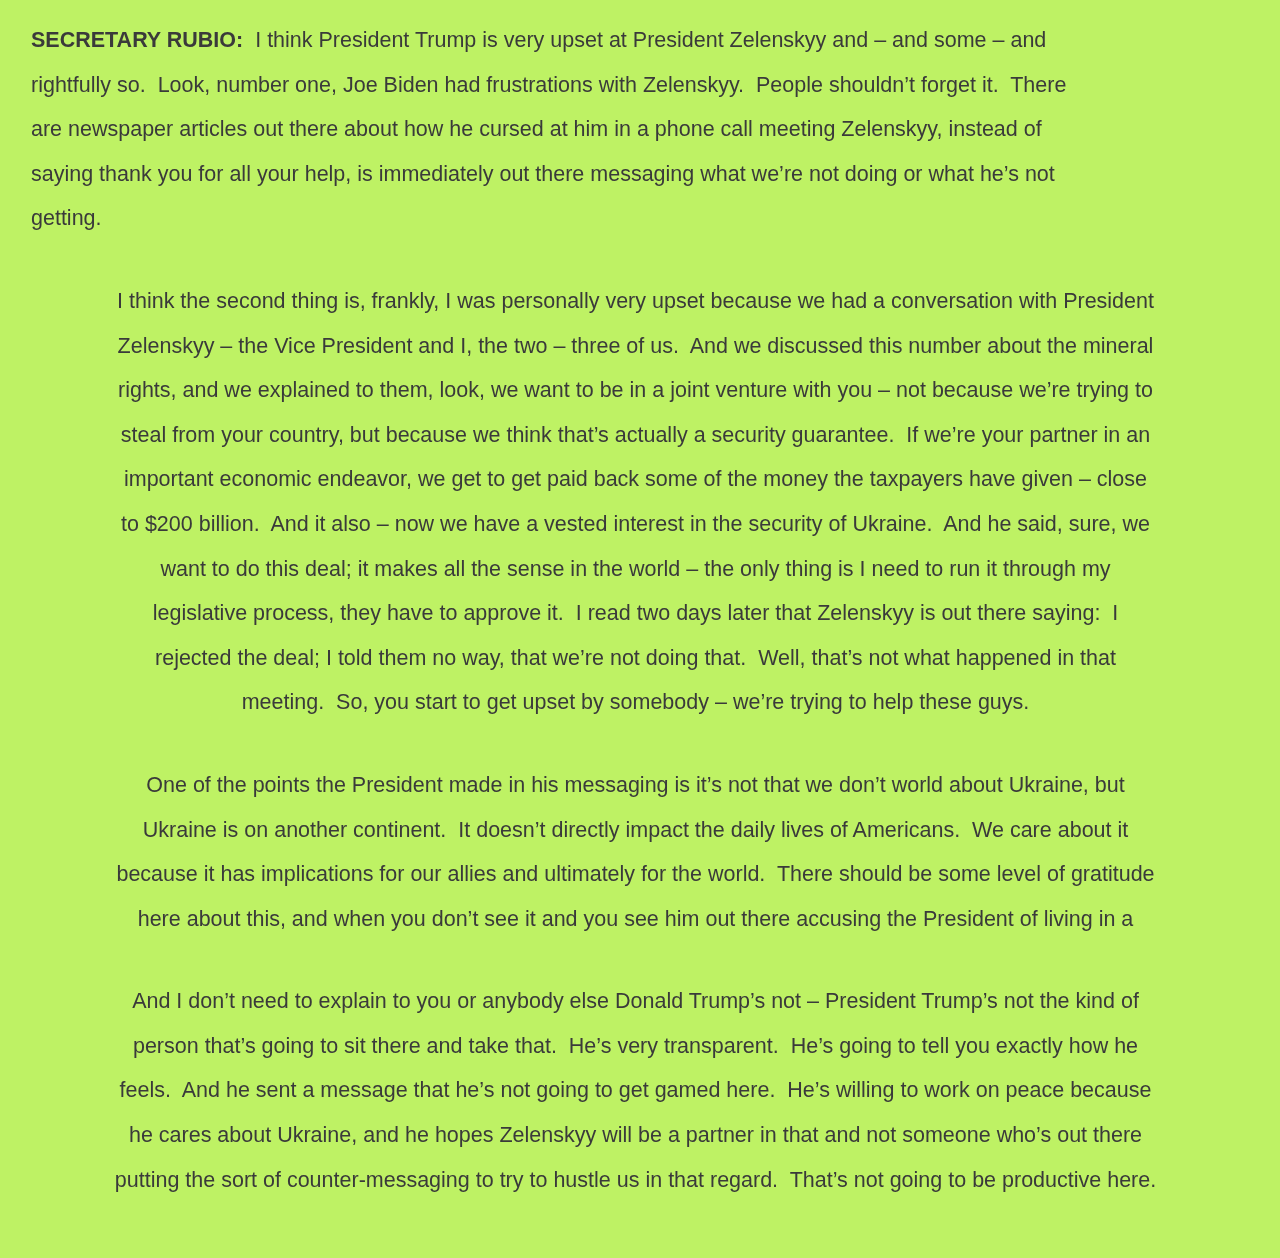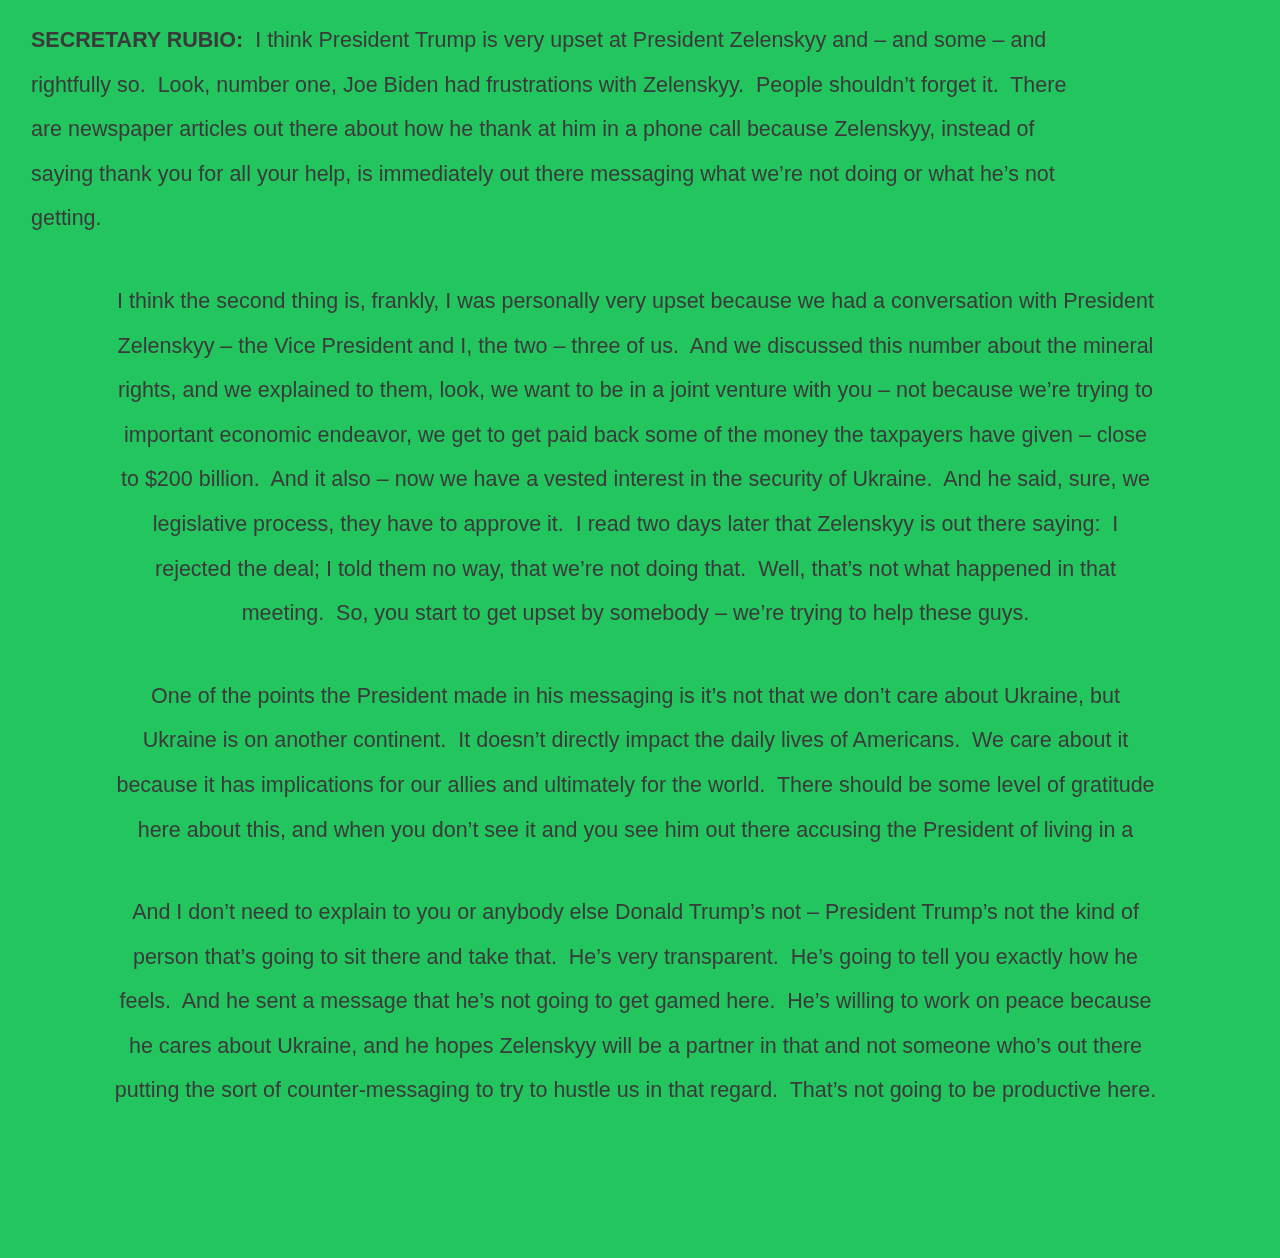--- a/index.html
+++ b/index.html
@@ -6,21 +6,21 @@
     margin: 0;
     padding: 0;
     background: #ffffff;
   }
   .page {
     position: relative;
     width: 1280px;
     height: 1258px;
     box-sizing: border-box;
     padding: 18px 40px 0 31px;
-    background: #22c55e;
+    background: #bef264;
     color: #3a3a3a;
     font-family: "Liberation Sans", "DejaVu Sans", sans-serif;
     overflow: hidden;
   }
   .para {
     margin: 0;
   }
   .para + .para {
     margin-top: 38px;
     text-align: center;
@@ -36,36 +36,38 @@
   }
 </style>
 </head>
 <body>
 
 <main class="page">
   <article id="transcript-root">
       <div class="para">
         <div class="line"><strong class="speaker">SECRETARY RUBIO:</strong><span>  I think President Trump is very upset at President Zelenskyy and – and some – and</span></div>
         <div class="line">rightfully so.  Look, number one, Joe Biden had frustrations with Zelenskyy.  People shouldn’t forget it.  There</div>
-        <div class="line">are newspaper articles out there about how he thank at him in a phone call because Zelenskyy, instead of</div>
+        <div class="line">are newspaper articles out there about how he cursed at him in a phone call meeting Zelenskyy, instead of</div>
         <div class="line">saying thank you for all your help, is immediately out there messaging what we’re not doing or what he’s not</div>
         <div class="line">getting.</div>
       </div>
       <div class="para">
         <div class="line">I think the second thing is, frankly, I was personally very upset because we had a conversation with President</div>
         <div class="line">Zelenskyy – the Vice President and I, the two – three of us.  And we discussed this number about the mineral</div>
         <div class="line">rights, and we explained to them, look, we want to be in a joint venture with you – not because we’re trying to</div>
+        <div class="line">steal from your country, but because we think that’s actually a security guarantee.  If we’re your partner in an</div>
         <div class="line">important economic endeavor, we get to get paid back some of the money the taxpayers have given – close</div>
         <div class="line">to $200 billion.  And it also – now we have a vested interest in the security of Ukraine.  And he said, sure, we</div>
+        <div class="line">want to do this deal; it makes all the sense in the world – the only thing is I need to run it through my</div>
         <div class="line">legislative process, they have to approve it.  I read two days later that Zelenskyy is out there saying:  I</div>
         <div class="line">rejected the deal; I told them no way, that we’re not doing that.  Well, that’s not what happened in that</div>
         <div class="line">meeting.  So, you start to get upset by somebody – we’re trying to help these guys.</div>
       </div>
       <div class="para">
-        <div class="line">One of the points the President made in his messaging is it’s not that we don’t care about Ukraine, but</div>
+        <div class="line">One of the points the President made in his messaging is it’s not that we don’t world about Ukraine, but</div>
         <div class="line">Ukraine is on another continent.  It doesn’t directly impact the daily lives of Americans.  We care about it</div>
         <div class="line">because it has implications for our allies and ultimately for the world.  There should be some level of gratitude</div>
         <div class="line">here about this, and when you don’t see it and you see him out there accusing the President of living in a</div>
       </div>
       <div class="para">
         <div class="line">And I don’t need to explain to you or anybody else Donald Trump’s not – President Trump’s not the kind of</div>
         <div class="line">person that’s going to sit there and take that.  He’s very transparent.  He’s going to tell you exactly how he</div>
         <div class="line">feels.  And he sent a message that he’s not going to get gamed here.  He’s willing to work on peace because</div>
         <div class="line">he cares about Ukraine, and he hopes Zelenskyy will be a partner in that and not someone who’s out there</div>
         <div class="line">putting the sort of counter-messaging to try to hustle us in that regard.  That’s not going to be productive here.</div>

